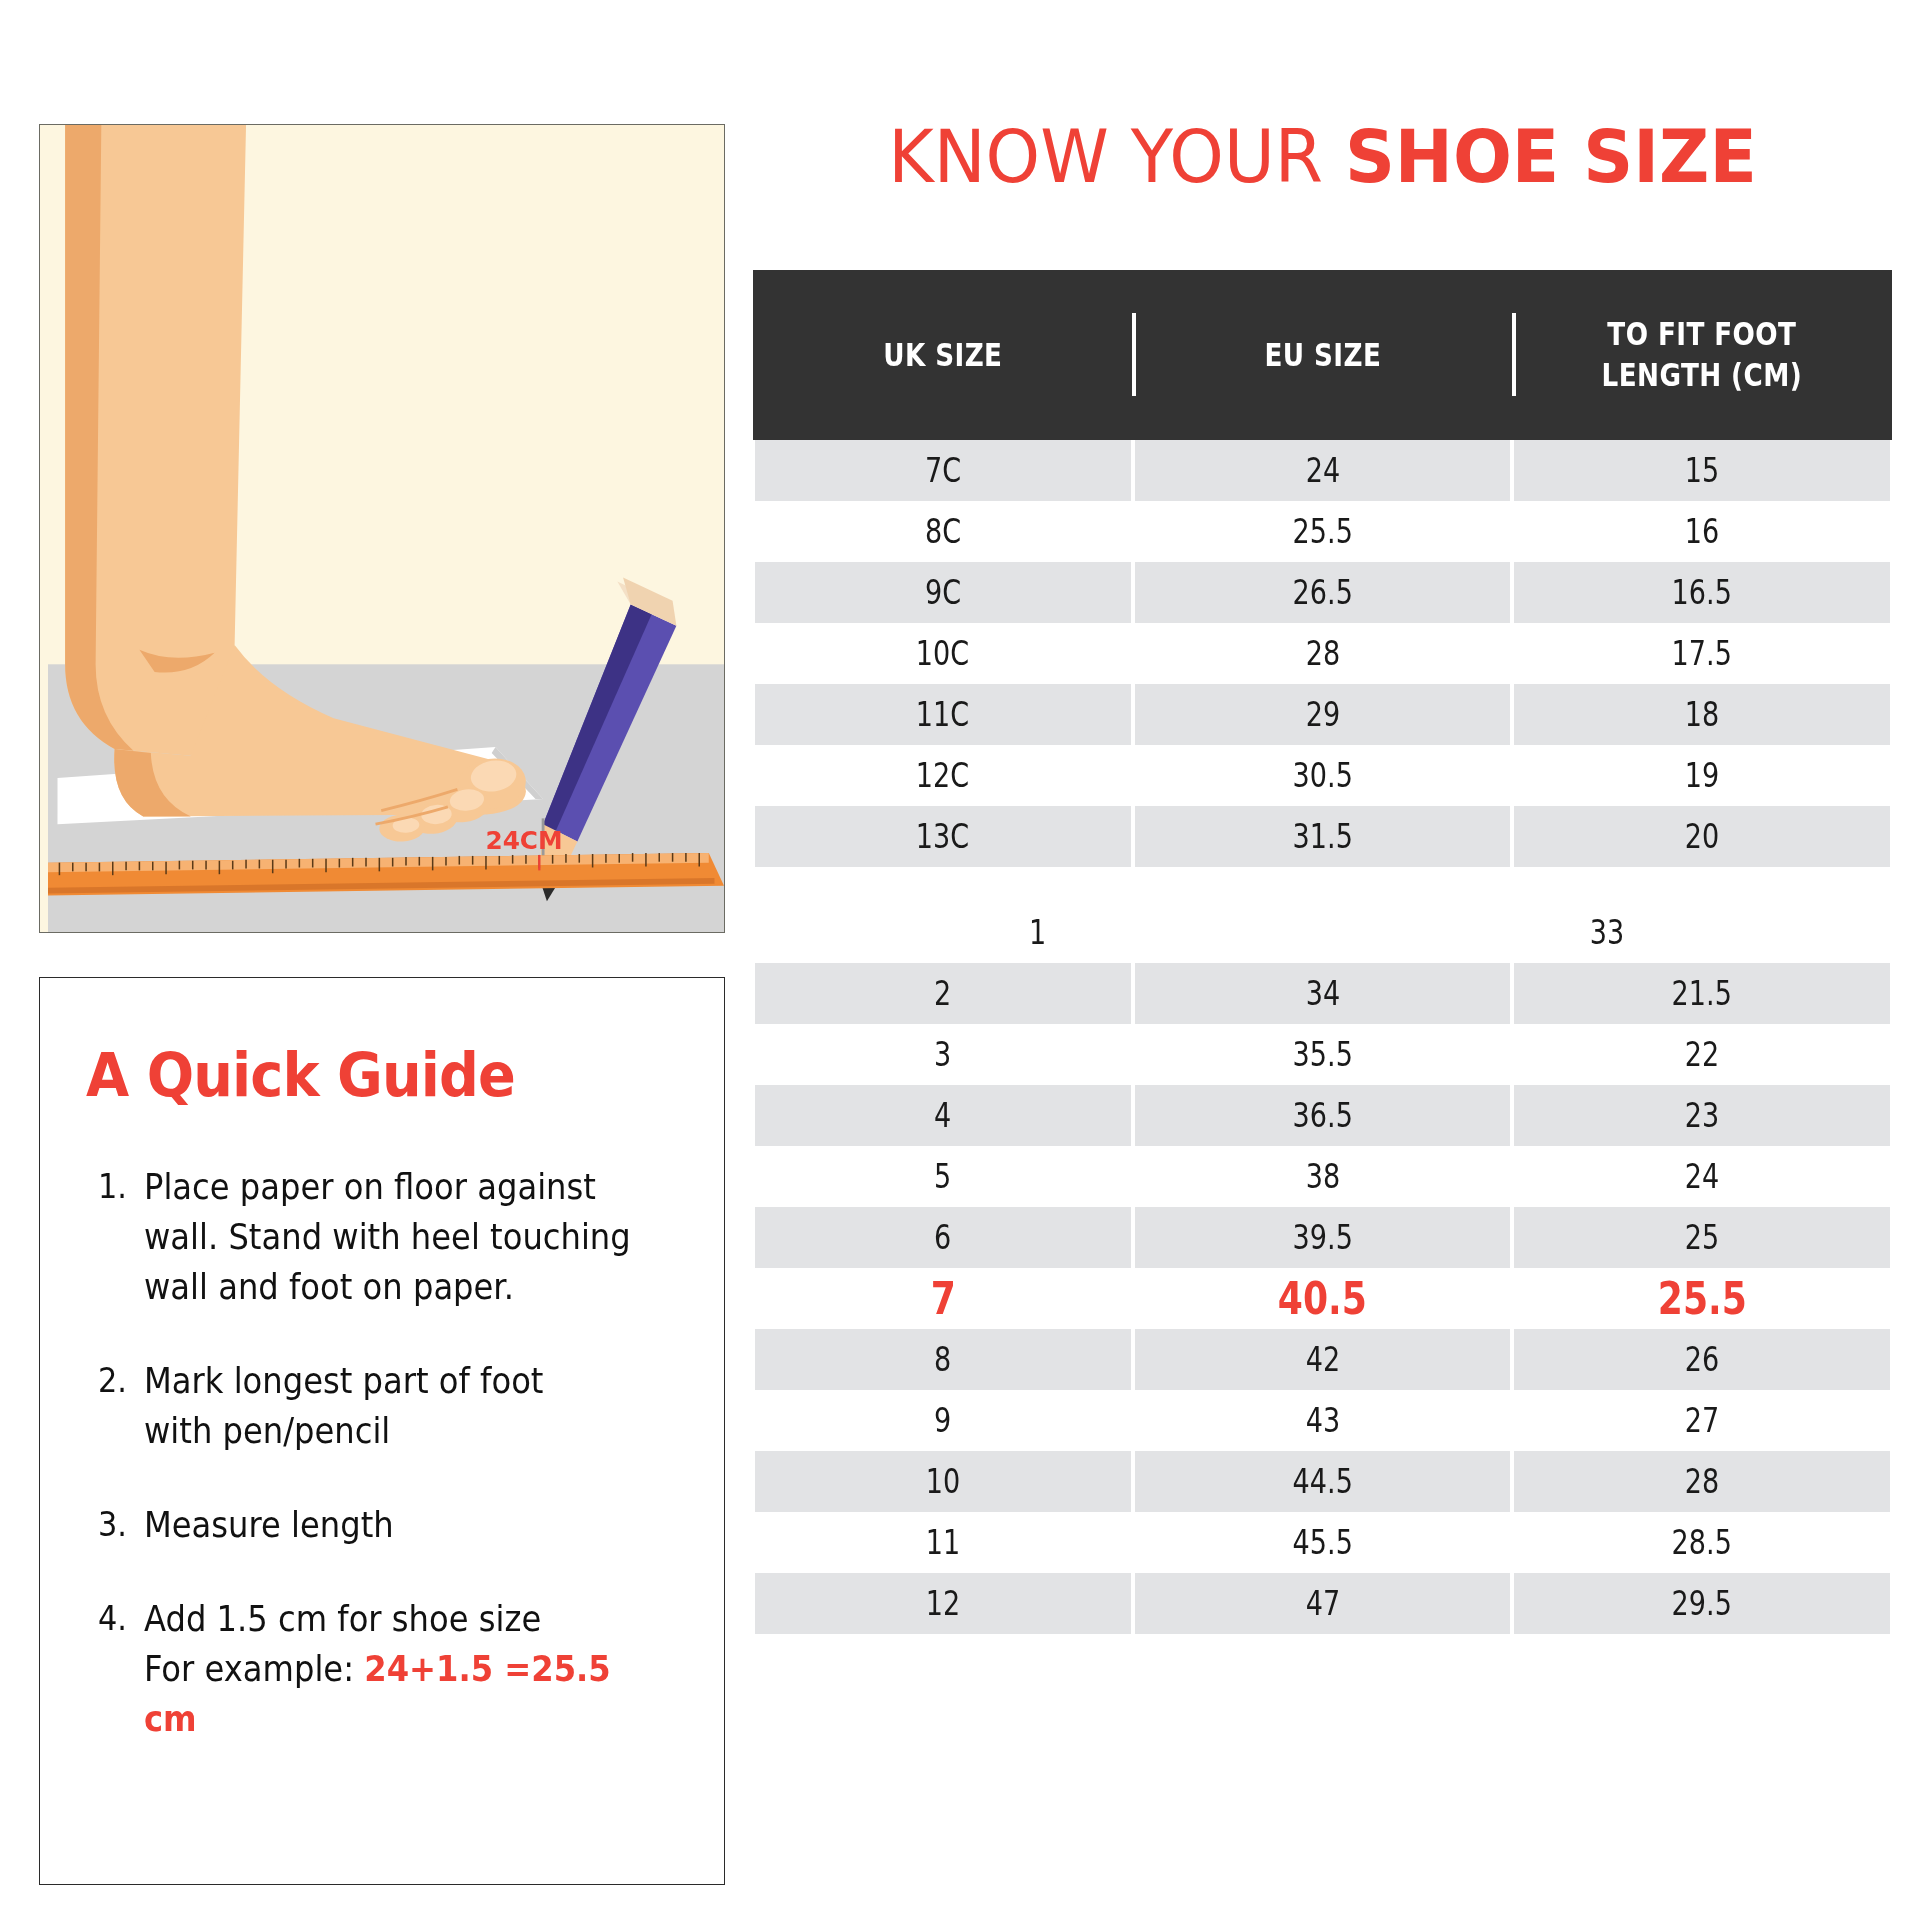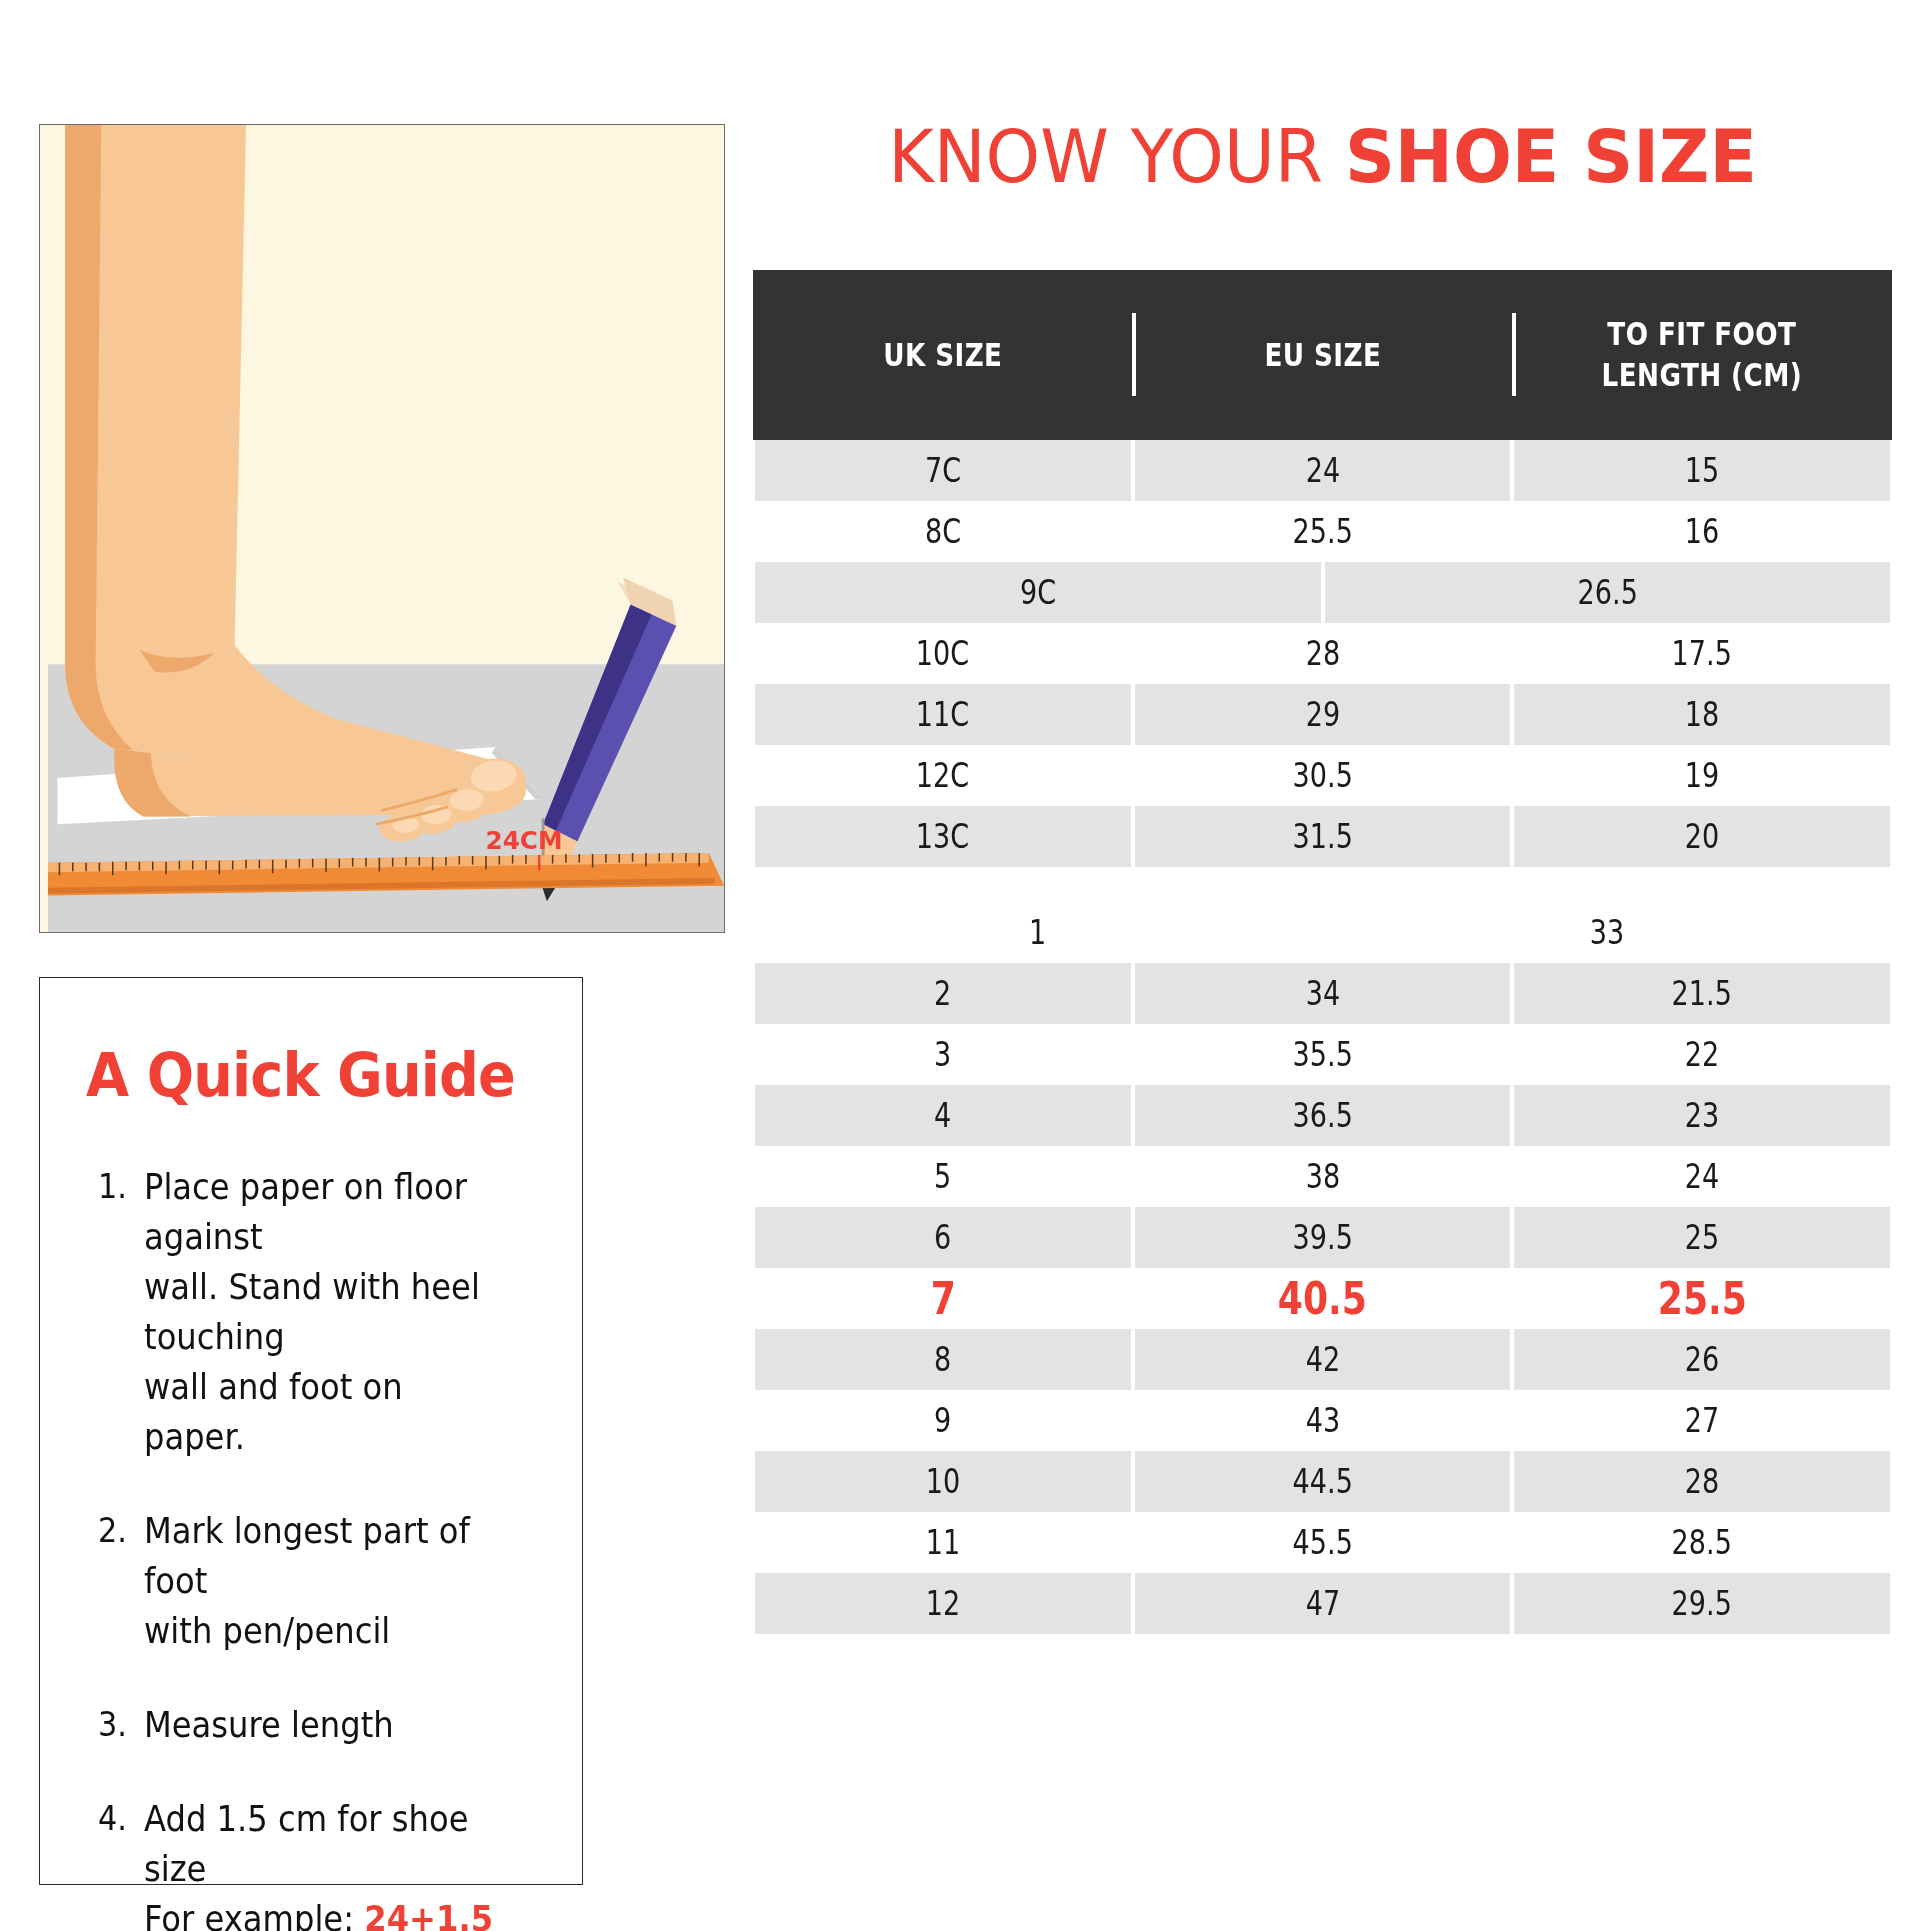--- a/index.html
+++ b/index.html
@@ -32,21 +32,21 @@
     padding-left: 8px;
   }
 
   .illus-svg { display: block; width: 100%; height: 100%; }
 
   
   .guide-box {
     position: absolute;
     left: 39px;
     top: 977px;
-    width: 544px;
+    width: 686px;
     height: 908px;
     border: 1.9px solid #2b2b2b;
     background: #ffffff;
   }
 
   .guide-title {
     color: #ef4136;
     font-family: "DejaVu Sans", sans-serif;
     font-weight: bold;
     font-size: 60px;
@@ -358,20 +358,23 @@
             <span>16</span>
           </div>
         </div>
         <div class="trow shaded">
           <div class="cell">
             <span>9C</span>
           </div>
           <div class="cell">
             <span>26.5</span>
           </div>
+          <div class="cell">
+            <span>16.5</span>
+          </div>
         </div>
         <div class="trow">
           <div class="cell">
             <span>10C</span>
           </div>
           <div class="cell">
             <span>28</span>
           </div>
           <div class="cell">
             <span>17.5</span>

